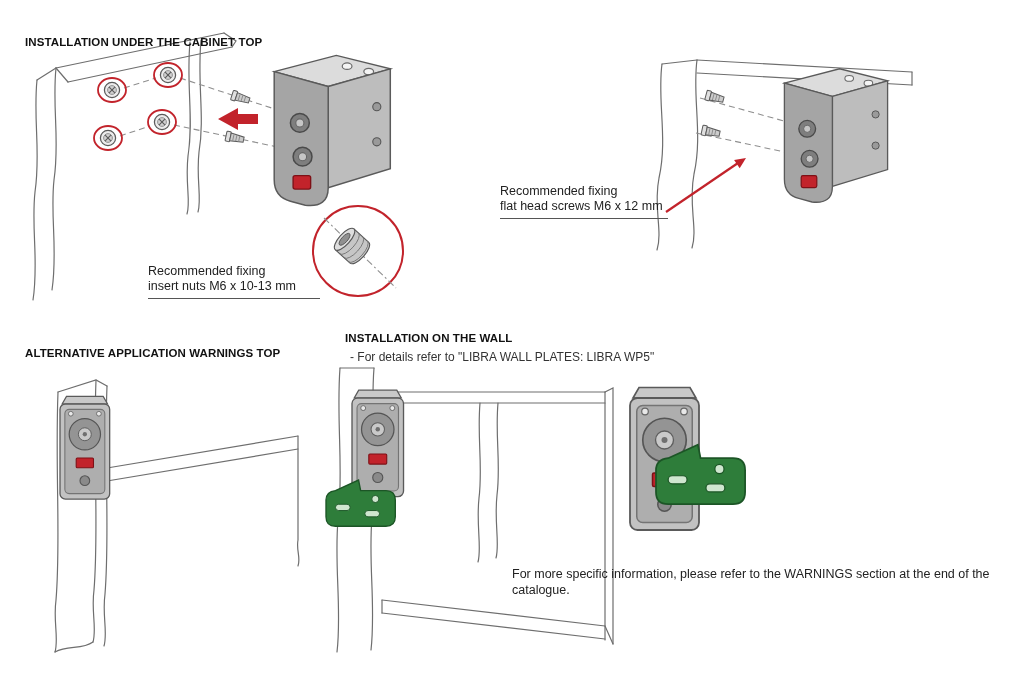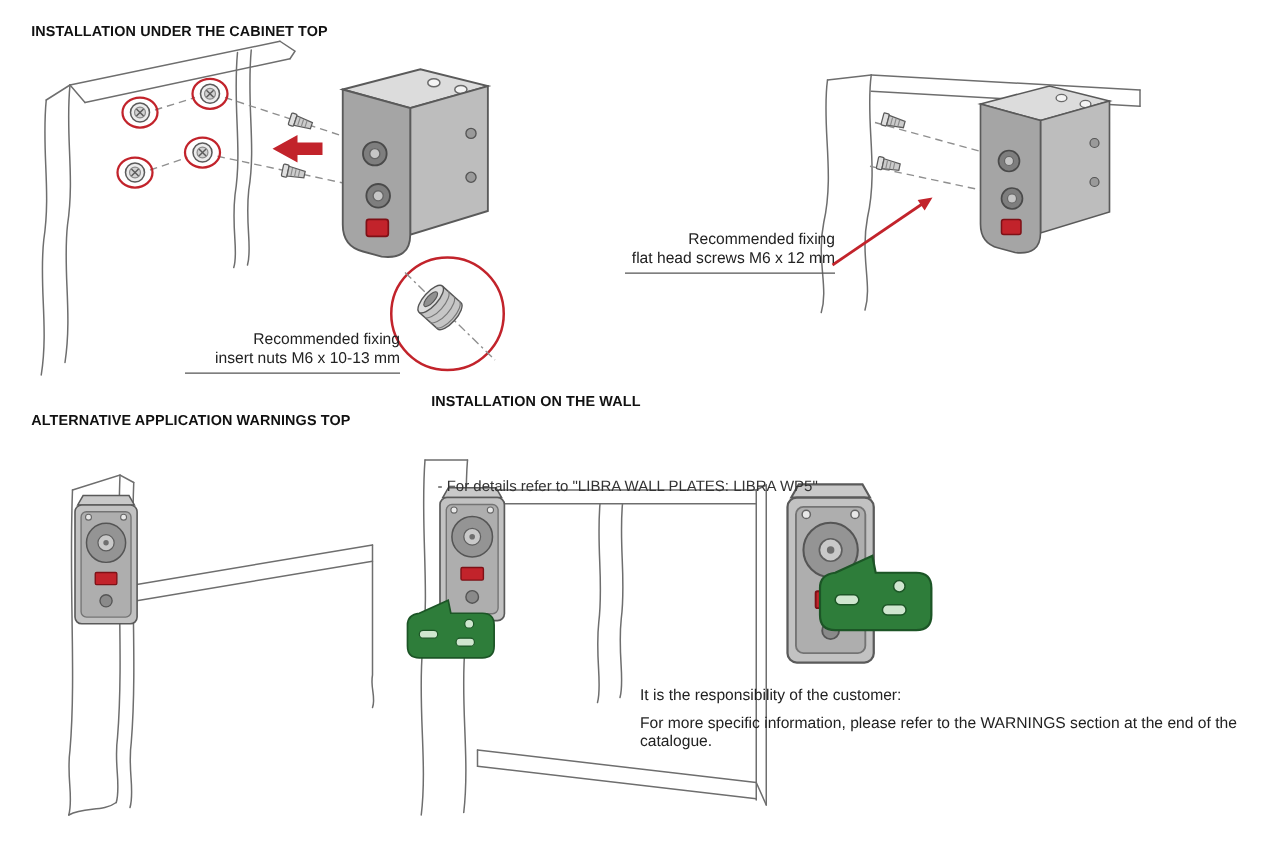--- a/index.html
+++ b/index.html
@@ -6,31 +6,31 @@
   html,body { background:#ffffff; }
   body {
     width:1024px; height:675px;
     position:relative; overflow:hidden;
     font-family:"Liberation Sans", sans-serif;
     color:#222;
   }
   .scene { position:absolute; left:0; top:0; }
   .heading {
     position:absolute; font-size:11.5px; font-weight:bold;
-    color:#111; letter-spacing:0.1px; white-space:nowrap;
+    color:#111; letter-spacing:0.1px; white-space:nowrap;margin-top:16px;
   }
   .label {
     position:absolute; font-size:12.5px; color:#222;
     line-height:1.22; white-space:pre-line;
-    border-bottom:1px solid #555; padding-bottom:3px;text-align:right;
+    border-bottom:1px solid #555; padding-bottom:3px;
   }
   .note { position:absolute; font-size:12px; color:#333; white-space:nowrap; }
   .resp { position:absolute; font-size:12.5px; color:#222; line-height:1.24; }
   .resp p { margin:0 0 1px 0; }
-  .resp p.gap { margin-top:6px; }
+  .resp p.gap { margin-top:18px; }
 </style>
 </head>
 <body>
 
 <svg class="scene" width="1024" height="675" viewBox="0 0 1024 675">
   <defs>
     <g id="screw-front">
       <circle r="8" fill="#ececec" stroke="#5a5a5a" stroke-width="1.3"></circle>
       <circle r="4.6" fill="#d2d2d2" stroke="#8a8a8a" stroke-width="1"></circle>
       <line x1="-3" y1="-3" x2="3" y2="3" stroke="#5a5a5a" stroke-width="1.2"></line>
@@ -189,18 +189,17 @@
 <div class="label" style="left:148px; top:264px; width:172px;">Recommended fixing
 insert nuts M6 x 10-13 mm</div>
 
 <div class="label" style="left:500px; top:184px; width:168px;">Recommended fixing
 flat head screws M6 x 12 mm</div>
 
 <div class="heading" style="left:25px; top:331px;">ALTERNATIVE APPLICATION WARNINGS TOP</div>
 
 <div class="heading" style="left:345px; top:316px;">INSTALLATION ON THE WALL</div>
 
-<div class="note" style="left:350px; top:350px;margin-top:32px;">- For details refer to "LIBRA WALL PLATES: LIBRA WP5"</div>
+<div class="note" style="left:350px; top:350px;">- For details refer to "LIBRA WALL PLATES: LIBRA WP5"</div>
 
 <div class="resp" style="left:512px; top:549px; width:494px;">
-  <p>It is the responsibility of the customer:</p>
   <p class="gap">For more specific information, please refer to the WARNINGS section at the end of the catalogue.</p>
 </div>
 
 </body></html>

